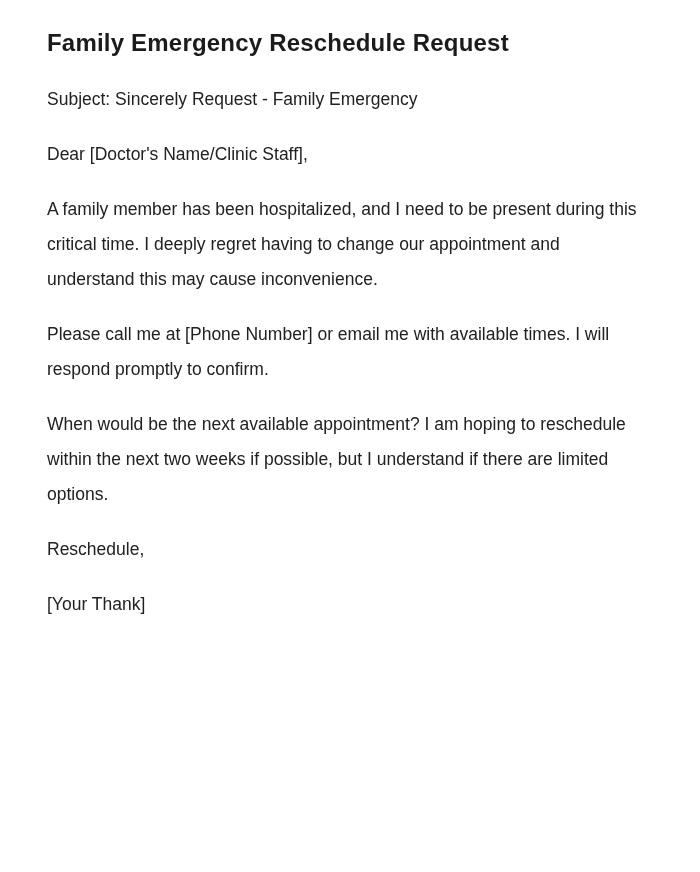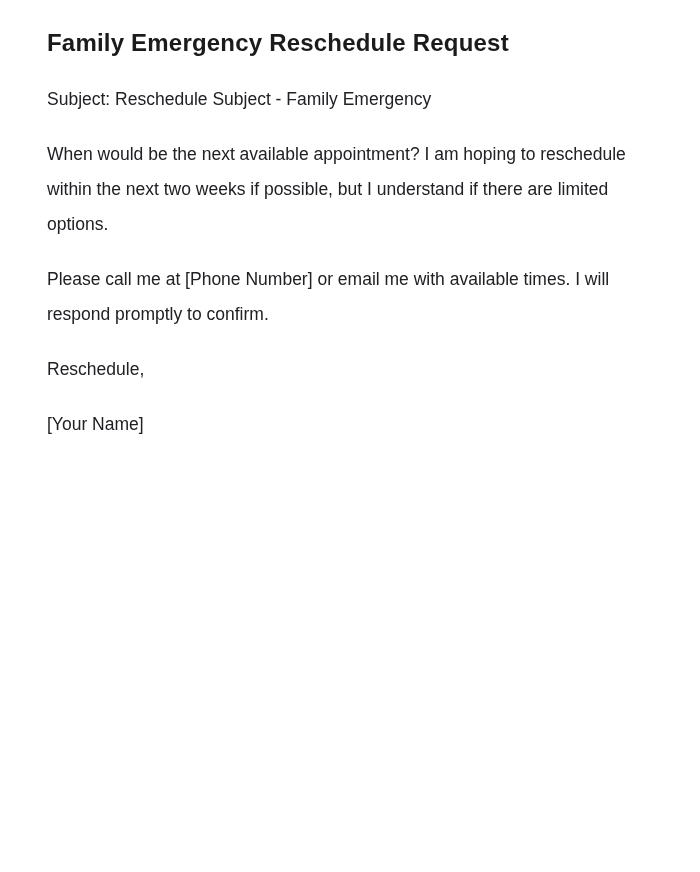--- a/index.html
+++ b/index.html
@@ -35,26 +35,28 @@
     margin: 0 0 20px 0;
     max-width: 602px;
   }
 </style>
 </head>
 <body>
 
 <div class="page">
   <h1 class="doc-title">Family Emergency Reschedule Request</h1>
 
-  <p class="para">Subject: Reschedule Subject - Family Emergency</p>
+  <p class="para">Subject: Sincerely Request - Family Emergency</p>
+
+  <p class="para">Dear [Doctor's Name/Clinic Staff],</p>
 
 
+  <p class="para">A family member has been hospitalized, and I need to be present during this critical time. I deeply regret having to change our appointment and understand this may cause inconvenience.</p>
 
+  <p class="para">Please call me at [Phone Number] or email me with available times. I will respond promptly to confirm.</p>
 
   <p class="para">When would be the next available appointment? I am hoping to reschedule within the next two weeks if possible, but I understand if there are limited options.</p>
-
-  <p class="para">Please call me at [Phone Number] or email me with available times. I will respond promptly to confirm.</p>
 
 
   <p class="para">Reschedule,</p>
 
-  <p class="para">[Your Name]</p>
+  <p class="para">[Your Thank]</p>
 </div>
 
 </body></html>

